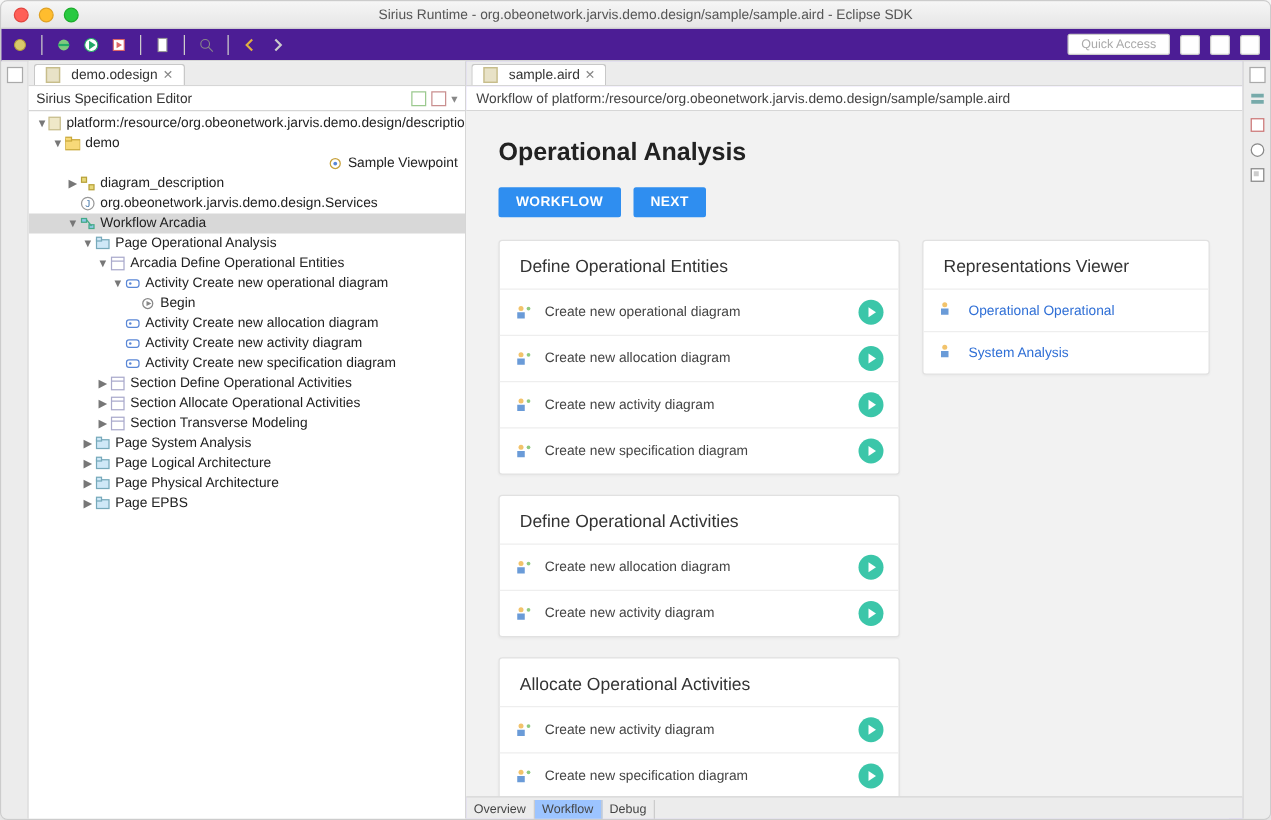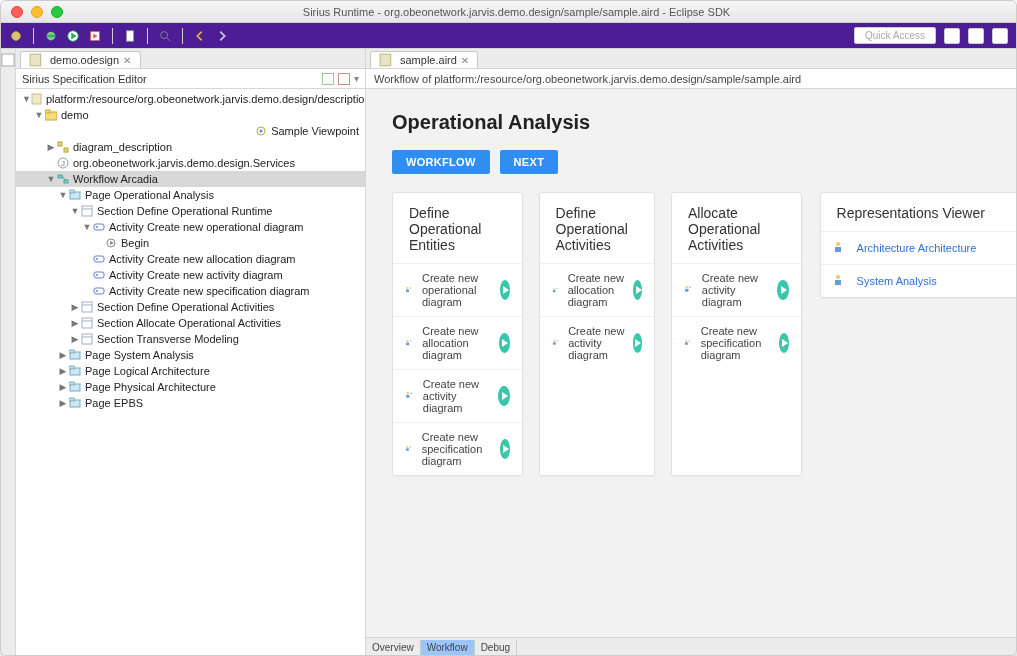--- a/index.html
+++ b/index.html
@@ -35,21 +35,21 @@
   .node.sel{background:#d8d8d8;}
   .tw{width:10px;text-align:center;color:#777;font-size:9px;}
   .ic{width:14px;height:12px;display:inline-flex;align-items:center;justify-content:center;margin-right:3px;}
   .rightpane{flex:1;background:#c4b5fd;display:flex;flex-direction:column;min-height:0;}
   .subhead{height:20px;border-bottom:1px solid #d6d6d6;display:flex;align-items:center;padding:0 8px;font-size:11px;color:#444;background:#fff;}
   .content{flex:1;overflow:auto;background:#f2f2f2;padding:22px 26px;}
   .content h1{font-size:20px;font-weight:600;color:#222;margin-bottom:16px;}
   .btnrow{display:flex;gap:10px;margin-bottom:18px;}
   .btn{background:#2f8ef0;color:#fff;border:none;border-radius:2px;padding:6px 14px;font-size:11px;font-weight:600;letter-spacing:.3px;cursor:pointer;}
   .cols{display:flex;gap:18px;align-items:flex-start;}
-  .maincol{flex:1;min-width:0;display:flex;flex-direction:row;gap:16px;}
+  .maincol{flex:1;min-width:0;display:flex;flex-direction:column;gap:16px;}
   .sidecol{width:230px;}
   .card{background:#fff;border:1px solid #e1e1e1;border-radius:3px;box-shadow:0 1px 2px rgba(0,0,0,.04);}
   .card h3{font-size:14px;font-weight:400;color:#333;padding:12px 16px 10px;}
   .item{display:flex;align-items:center;padding:8px 12px;border-top:1px solid #eee;font-size:11px;color:#444;}
   .item .icn{width:14px;height:14px;margin-right:10px;}
   .item .go{margin-left:auto;width:20px;height:20px;border-radius:50%;background:#3bc6a9;display:flex;align-items:center;justify-content:center;}
   .item .go::after{content:"";border-left:6px solid #fff;border-top:4px solid transparent;border-bottom:4px solid transparent;margin-left:2px;}
   .repitem{display:flex;align-items:center;padding:8px 12px;border-top:1px solid #eee;font-size:11px;}
   .repitem a{color:#2f6fd6;text-decoration:none;}
   .bottomtabs{height:18px;background:#ececec;border-top:1px solid #d6d6d6;display:flex;align-items:flex-end;font-size:10px;color:#444;}
@@ -211,21 +211,21 @@
             <span>Page Operational Analysis</span>
           </div>
           <div class="node" style="padding-left: 54px;">
             <span class="tw">▼</span>
             <span class="ic">
               <svg width="12" height="12" viewBox="0 0 12 12">
                 <rect x="1" y="1" width="10" height="10" fill="#fff" stroke="#aac"></rect>
                 <line x1="1" y1="4" x2="11" y2="4" stroke="#aac"></line>
               </svg>
             </span>
-            <span>Section Define Operational Runtime</span>
+            <span>Arcadia Define Operational Entities</span>
           </div>
           <div class="node" style="padding-left: 66px;">
             <span class="tw">▼</span>
             <span class="ic">
               <svg width="12" height="12" viewBox="0 0 12 12">
                 <rect x="1" y="3" width="10" height="6" rx="2" fill="#fff" stroke="#5a87d6"></rect>
                 <circle cx="4" cy="6" r="1" fill="#5a87d6"></circle>
               </svg>
             </span>
             <span>Activity Create new operational diagram</span>
@@ -449,21 +449,21 @@
             </div>
           <div class="sidecol">
             <div class="card">
               <h3>Representations Viewer</h3>
               <div id="reps">
                   <div class="repitem">
                     <span class="icn" style="margin-right: 10px;"><svg width="14" height="14" viewBox="0 0 14 14">
                         <circle cx="5" cy="4" r="2" fill="#f2c36b"></circle>
                         <rect x="2" y="7" width="6" height="5" fill="#6a9bd8"></rect>
                       </svg></span>
-                    <a href="#">Architecture Architecture</a>
+                    <a href="#">Operational Operational</a>
                   </div>
                   <div class="repitem">
                     <span class="icn" style="margin-right: 10px;"><svg width="14" height="14" viewBox="0 0 14 14">
                         <circle cx="5" cy="4" r="2" fill="#f2c36b"></circle>
                         <rect x="2" y="7" width="6" height="5" fill="#6a9bd8"></rect>
                       </svg></span>
                     <a href="#">System Analysis</a>
                   </div>
                 </div>
             </div>

